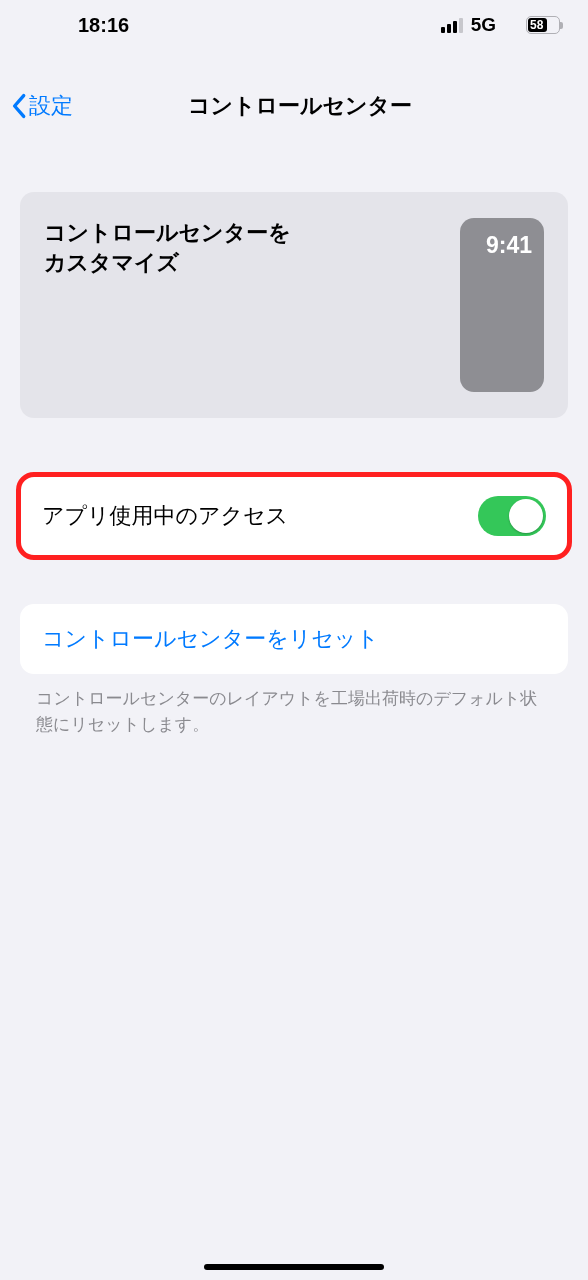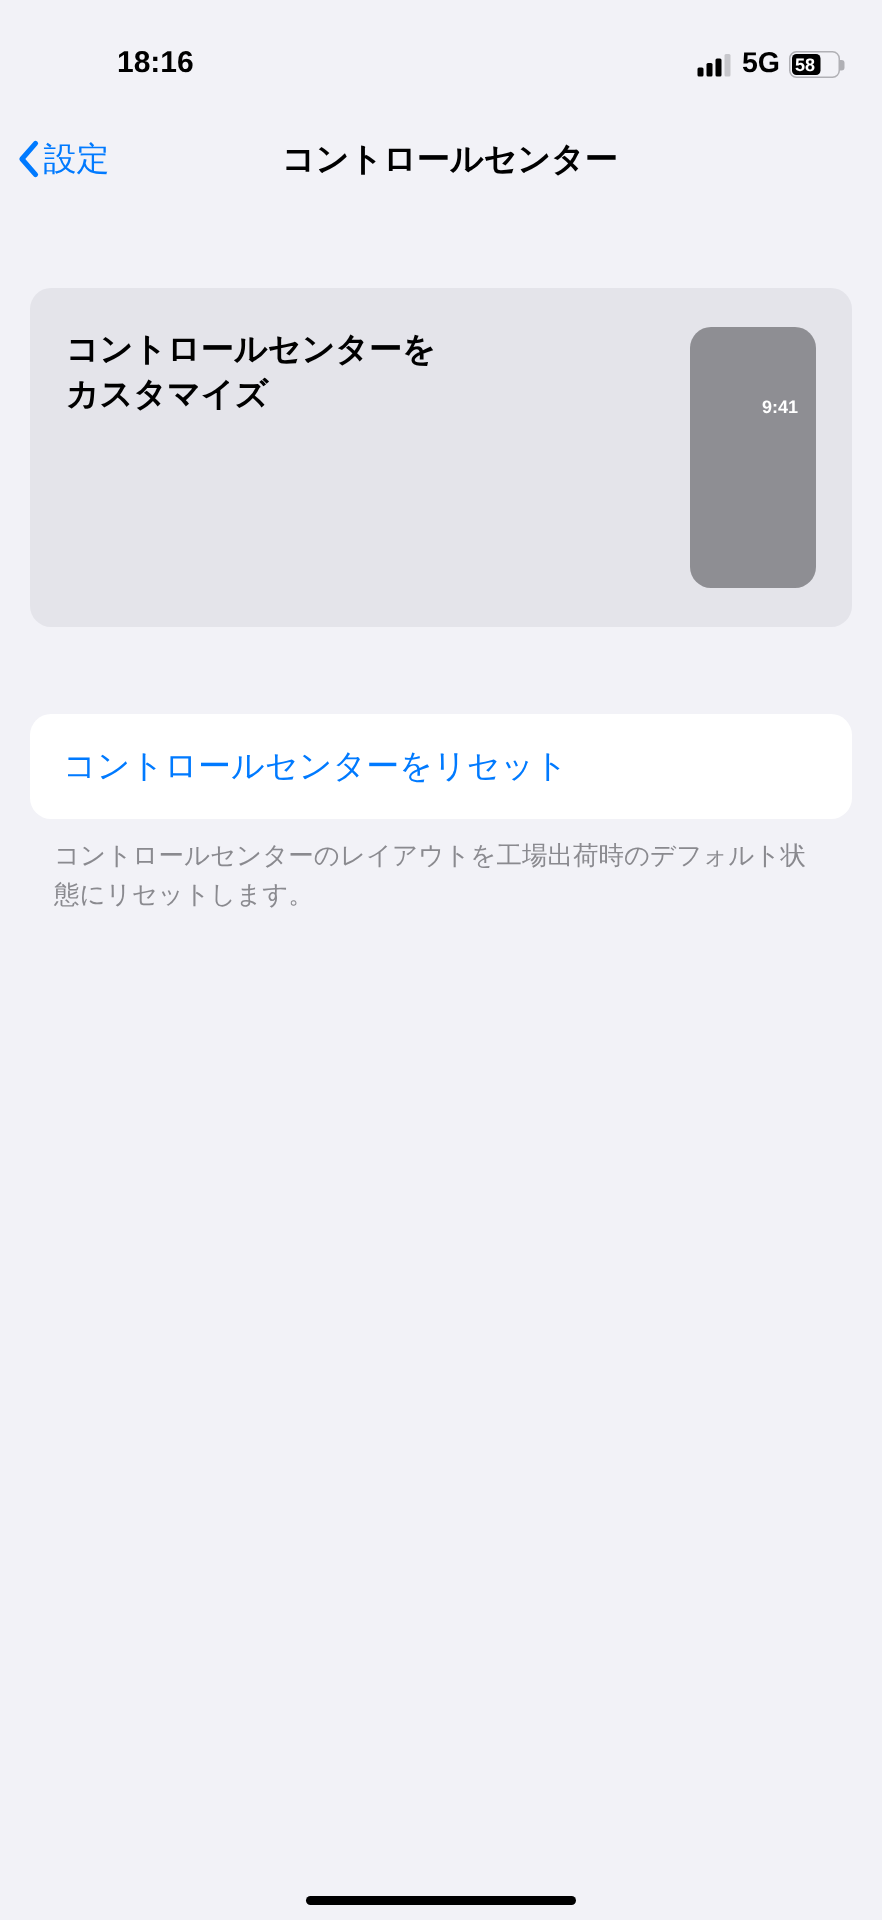--- a/index.html
+++ b/index.html
@@ -9,21 +9,21 @@
     background: #f2f2f7;
     font-family: -apple-system, "Helvetica Neue", Arial, sans-serif;
     color: #000;
     overflow: hidden;
     position: relative;
   }
 
   
   .status-bar {
     display: flex;
-    align-items: flex-end;
+    align-items: flex-start;
     justify-content: space-between;
     height: 54px;
     padding: 14px 28px 0 28px;
     font-size: 20px;
     font-weight: 600;
   }
   .status-left { padding-left: 50px; }
   .status-right {
     display: flex;
     align-items: center;
@@ -46,20 +46,21 @@
   .signal-bars span:nth-child(4){height:15px;background:#c7c7cc;}
   .net-label { font-size: 19px; font-weight: 600; margin-left: 2px; }
   .battery {
     position: relative;
     width: 34px;
     height: 18px;
     border: 1.5px solid #b0b0b5;
     border-radius: 5px;
     display:flex;
     align-items:center;
+    margin-left:24px;
   }
   .battery::after {
     content:"";
     position:absolute;
     right:-4px;
     top:5px;
     width:3px;
     height:7px;
     background:#b0b0b5;
     border-radius:0 2px 2px 0;
@@ -135,24 +136,24 @@
     width:84px;
     height:174px;
     background:#8e8e93;
     border-radius:14px;
     position:relative;
     flex-shrink:0;
     margin-top:0;
   }
   .preview-time {
     position:absolute;
-    top:46px;
+    top:14px;
     right:12px;
     color:#fff;
-    font-size:12px;
+    font-size:23px;
     font-weight:700;
   }
 
   
   .group { margin-top:58px; }
   .row {
     background:#fff;
     border-radius:14px;
     margin:0 20px;
     padding:20px 22px;
@@ -236,20 +237,26 @@
   <div class="info-text">
     <div class="info-title" style="white-space:pre-line;">コントロールセンターを
 カスタマイズ</div>
   </div>
   <div class="preview-device">
     <div class="preview-time">9:41</div>
   </div>
 </div>
 
 <div class="group">
+  <div class="row row-highlight">
+    <span>アプリ使用中のアクセス</span>
+    <div class="toggle">
+      <div class="toggle-knob"></div>
+    </div>
+  </div>
 </div>
 
 <div class="group" style="margin-top:48px;">
   <div class="row">
     <span class="row-link">コントロールセンターをリセット</span>
   </div>
   <div class="footer-note">コントロールセンターのレイアウトを工場出荷時のデフォルト状態にリセットします。</div>
 </div>
 
 <div class="home-indicator"></div>

